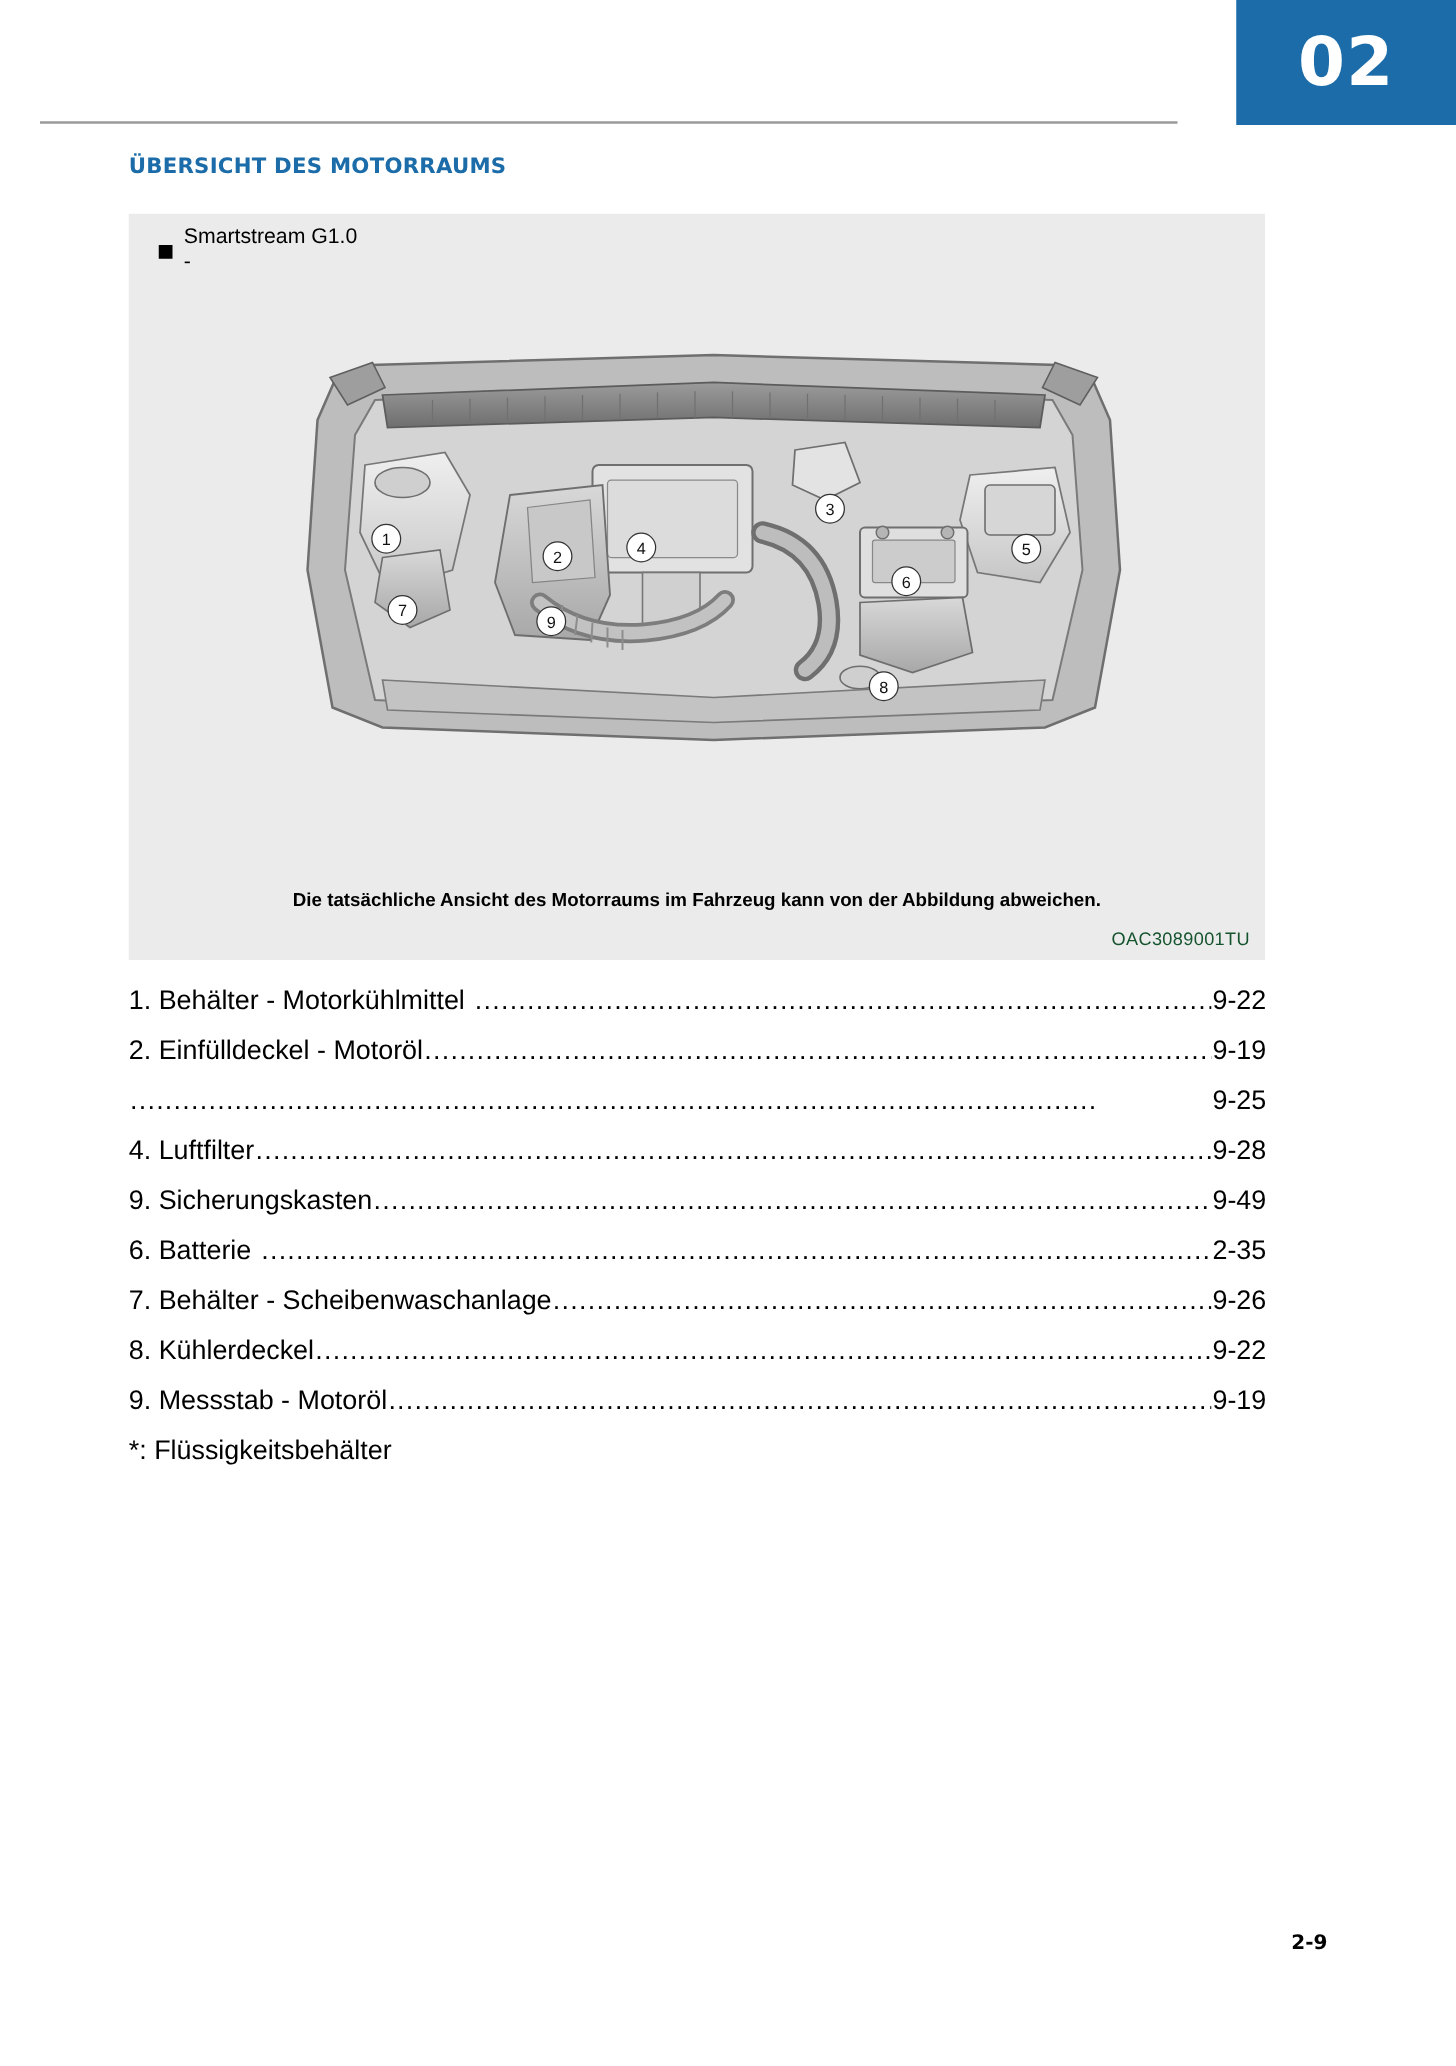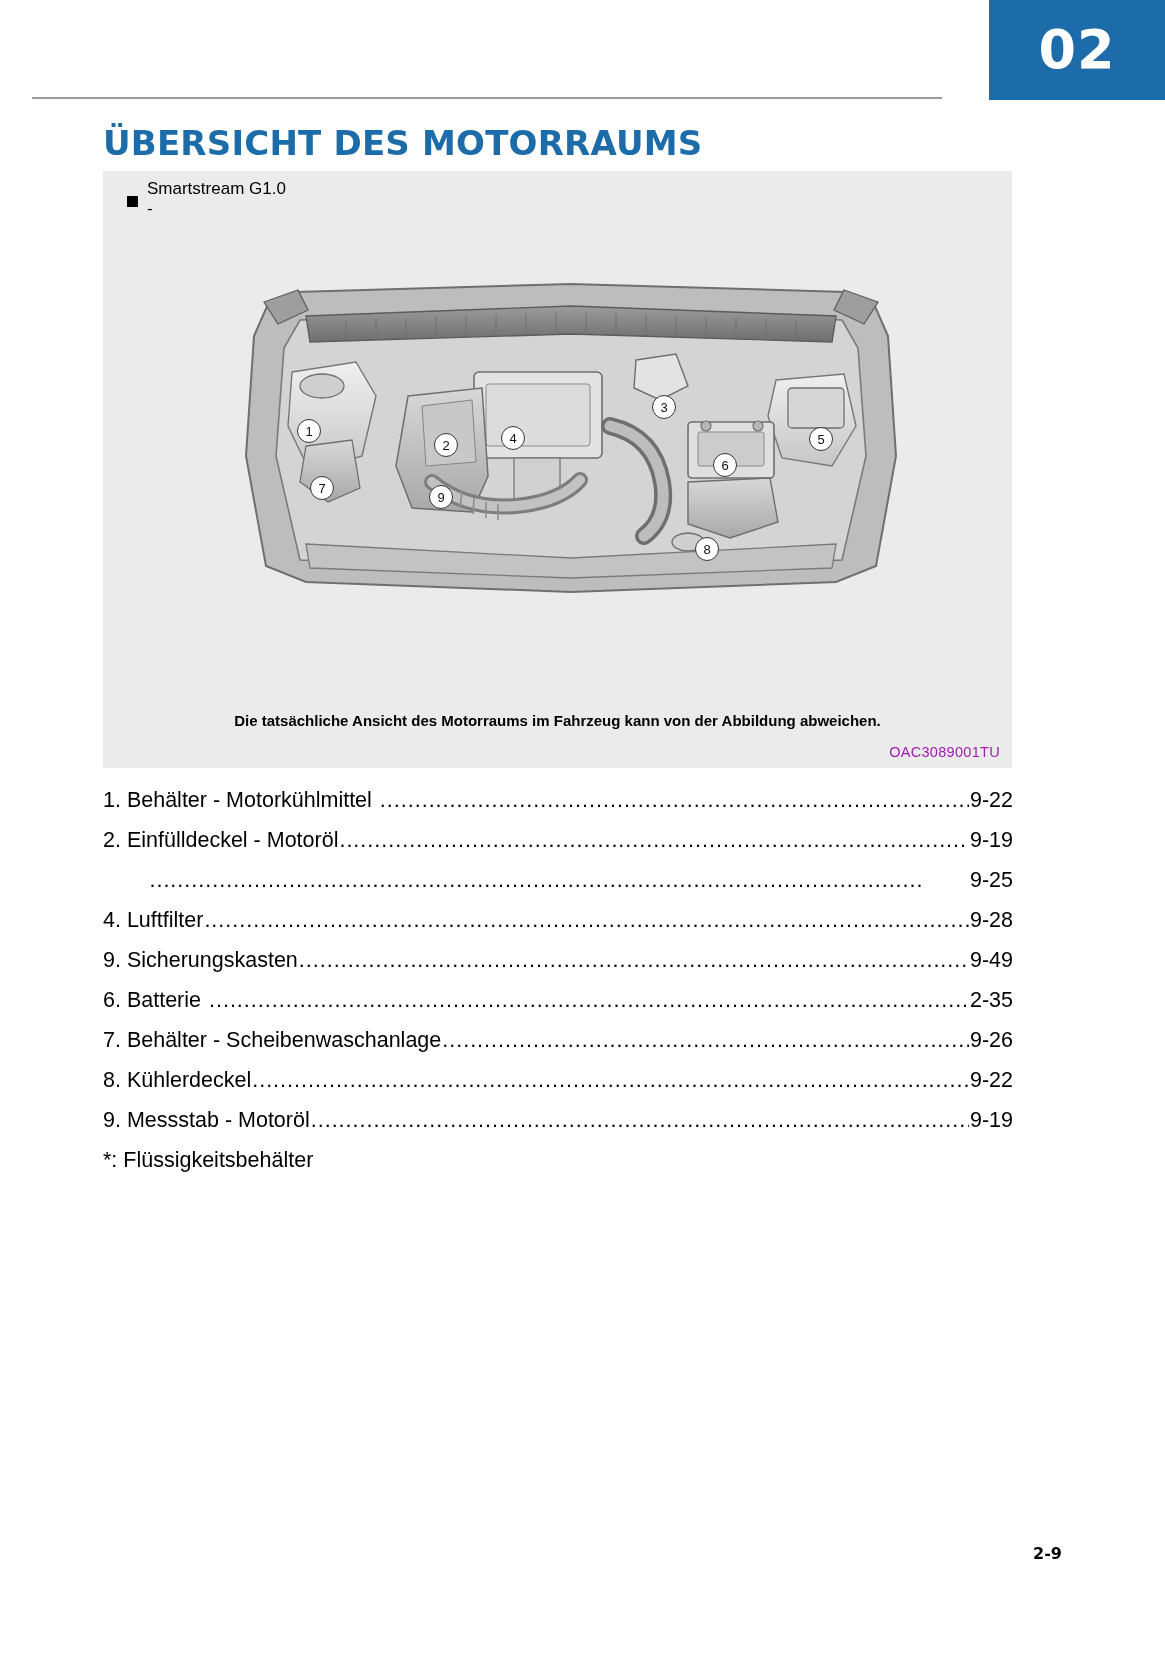--- a/index.html
+++ b/index.html
@@ -44,21 +44,21 @@
     right: 223px;
     top: 97px;
     border-top: 2px solid #9a9a9a;
   }
 
   
   .section-title {
     position: absolute;
     left: 103px;
     top: 123px;
-    font-size: 34px;
+    font-size: 17px;
     font-weight: 700;
     color: #1b6ca8;
     letter-spacing: 0.2px;
     font-family: "DejaVu Sans", sans-serif;
   }
 
   
   .figure-panel {
     position: absolute;
     left: 103px;
@@ -98,21 +98,21 @@
     text-align: center;
     font-size: 15px;
     font-weight: 700;
     line-height: 1.45;
   }
   .fig-code {
     position: absolute;
     right: 12px;
     bottom: 8px;
     font-size: 14.5px;
-    color: #a21caf;
+    color: #14532d;
     letter-spacing: 0.3px;
   }
 
   
   .engine-svg {
     position: absolute;
     left: 133px;
     top: 105px;
     width: 670px;
     height: 330px;
@@ -125,21 +125,20 @@
     top: 790px;
     width: 910px;
   }
   .part-row {
     display: flex;
     align-items: baseline;
     font-size: 21.5px;
     line-height: 1.0;
     margin-bottom: 18.5px;
     white-space: nowrap;
-    text-align: center;
   }
   .part-label { flex: 0 0 auto; }
   .part-leader {
     flex: 1 1 auto;
     overflow: hidden;
     white-space: nowrap;
     margin: 0 1px;
     color: #000;
     font-size: 21.5px;
     letter-spacing: 1px;

